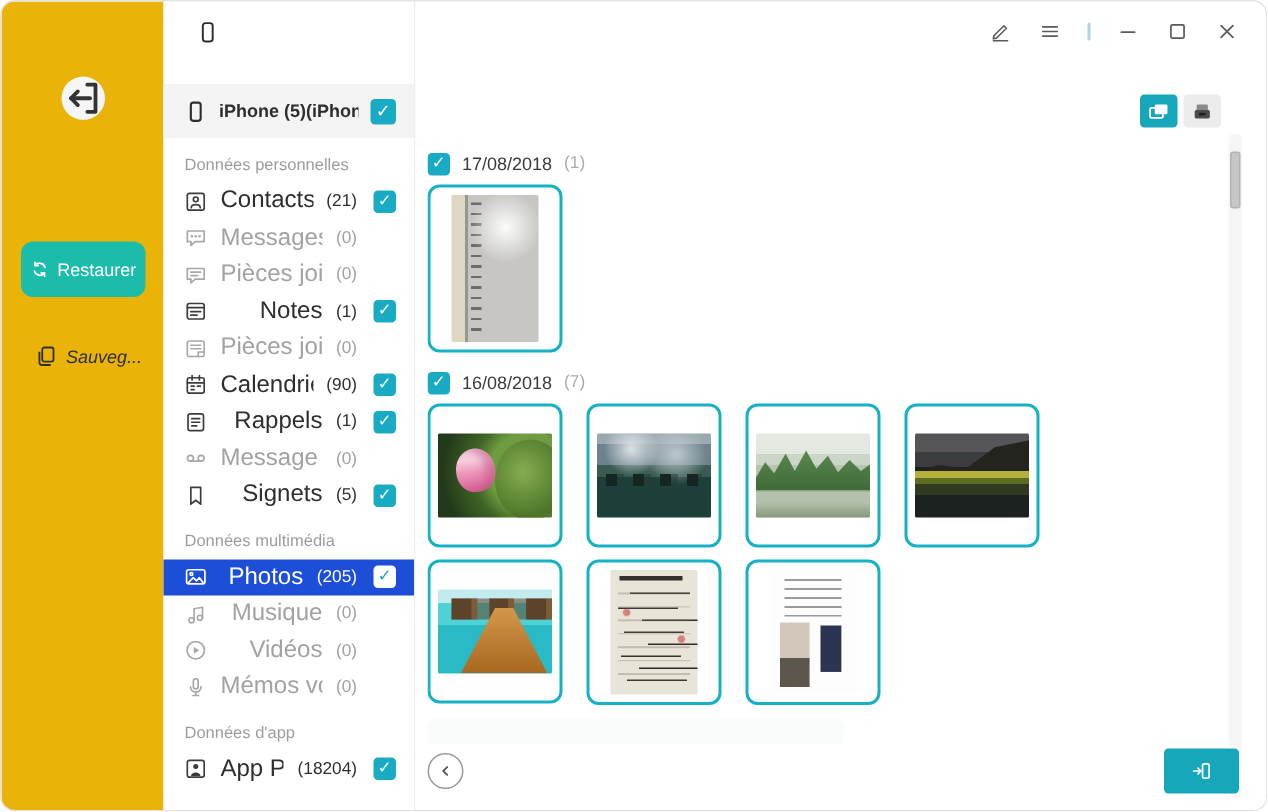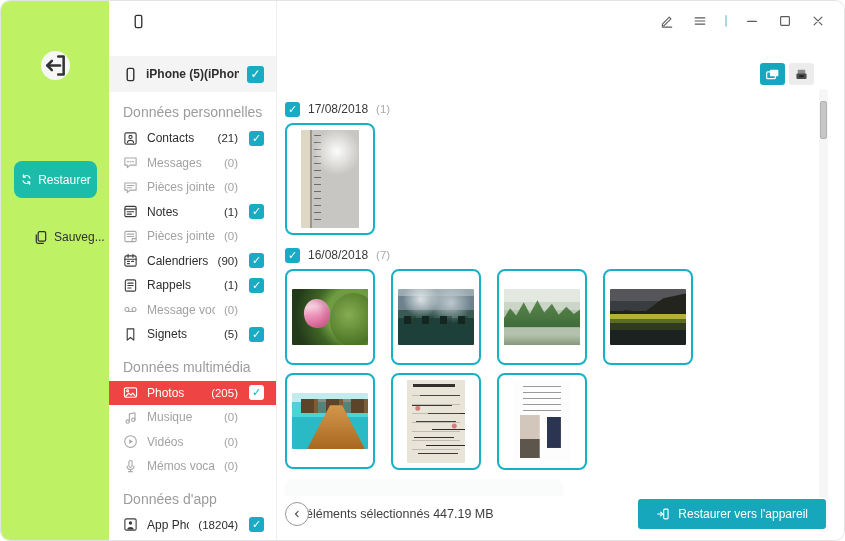--- a/index.html
+++ b/index.html
@@ -1,54 +1,54 @@
 <!DOCTYPE html>
 <html><head>
 <meta charset="utf-8">
 <style>
   html,body{margin:0;padding:0;background:#fff;font-family:"Liberation Sans",sans-serif;}
   .window{position:relative;width:845px;height:541px;box-sizing:border-box;background:#fff;
           border:1px solid #e3e3e3;border-radius:10px;overflow:hidden;}
   
-  .rail{position:absolute;left:0;top:0;bottom:0;width:108px;border-right:1px solid #efefef;background:#bef264;}
+  .rail{position:absolute;left:0;top:0;bottom:0;width:108px;border-right:1px solid #efefef;background:#eab308;}
   .sidebar{position:absolute;left:108px;top:0;bottom:0;width:167px;border-right:1px solid #efefef;background:#fff;}
   .content{position:absolute;left:276px;top:0;right:0;bottom:0;background:#fff;}
   
   .titlebar{position:absolute;left:0;top:0;right:0;height:40px;z-index:5;}
   .title-wrap{position:absolute;left:130px;top:0;height:40px;display:flex;align-items:center;gap:7px;color:#2e2e2e;}
   .title-wrap .ttl{font-size:12.5px;font-weight:bold;color:#2e2e2e;}
   .win-icons{position:absolute;right:18px;top:0;height:40px;display:flex;align-items:center;gap:17px;color:#5a5a5a;}
   .win-icons .wi{width:16px;height:16px;display:flex;align-items:center;justify-content:center;cursor:pointer;}
   .sep-blue{width:2px;height:12px;background:#aed6e2;border-radius:1px;}
   
   .ic{display:inline-flex;align-items:center;justify-content:center;}
   .ic svg{width:15px;height:15px;display:block;}
   .wi svg{width:14px;height:14px;}
   
   .back-btn{position:absolute;left:40px;top:50px;width:29px;height:29px;border-radius:50%;
             background:#f6f6f6;display:flex;align-items:center;justify-content:center;color:#333;cursor:pointer;}
   .restore-btn{position:absolute;left:13px;top:160px;width:83px;height:37px;border-radius:8px;
                background:#1cbcab;color:#fff;display:flex;align-items:center;justify-content:center;
                gap:5px;font-size:12px;cursor:pointer;}
   .restore-btn svg{width:13px;height:13px;}
-  .backup-item{position:absolute;left:32px;top:229px;display:flex;align-items:flex-start;gap:6px;
-               color:#2f2f2f;font-size:12px;cursor:pointer;}
+  .backup-item{position:absolute;left:22px;top:229px;display:flex;align-items:center;gap:6px;
+               color:#2f2f2f;font-size:12px;cursor:pointer;font-style:italic;}
   
   .device-row{margin-top:55px;height:36px;background:#f4f4f4;display:flex;align-items:center;
               padding:0 12px 0 14px;gap:8px;cursor:pointer;}
   .device-row .dev-name{flex:1;font-size:12px;font-weight:bold;color:#2e2e2e;white-space:nowrap;overflow:hidden;}
-  .section-label{padding:12px 0 6px 14px;font-size:14px;color:#9c9c9c;}
+  .section-label{padding:12px 0 6px 14px;font-size:11px;color:#9c9c9c;}
   .cat-row{height:24.5px;display:flex;align-items:center;padding:0 12px 0 14px;gap:9px;cursor:pointer;}
-  .cat-row .lbl{flex:1;font-size:12px;white-space:nowrap;overflow:hidden;}
+  .cat-row .lbl{flex:1;font-size:16px;white-space:nowrap;overflow:hidden;text-align:right;}
   .cat-row .cnt{font-size:11.5px;margin-right:2px;}
   .cat-row.on .lbl,.cat-row.on .cnt{color:#2e2e2e;}
   .cat-row.on .ic{color:#3c3c3c;}
   .cat-row.off .lbl,.cat-row.off .cnt{color:#a2a2a2;}
   .cat-row.off .ic{color:#a8a8a8;}
-  .cat-row.selected{background:#ef4444;}
+  .cat-row.selected{background:#1d4ed8;}
   .cat-row.selected .lbl,.cat-row.selected .cnt{color:#fff;}
   .cat-row.selected .ic{color:#fff;}
   .cb-slot{width:15px;height:15px;}
   
   .cb{width:15px;height:15px;border-radius:3px;background:#1aabc4;color:#fff;font-size:11px;line-height:15px;
       text-align:center;cursor:pointer;flex:none;}
   .cb.big{width:17px;height:17px;line-height:17px;font-size:12px;}
   .cb.inv{background:#fff;color:#17a7bd;}
   
   .view-toggles{position:absolute;top:62px;right:30px;display:flex;gap:4px;z-index:4;}
@@ -453,31 +453,29 @@
         </div>
         <div class="thumb-wrap"></div>
       </div>
 
     <div class="footer">
       <span class="sel-circle">
         <svg viewBox="0 0 16 16" fill="none" stroke="currentColor" stroke-width="1.6" stroke-linecap="round" stroke-linejoin="round">
             <path d="M9.5 4.5 6 8l3.5 3.5"></path>
           </svg>
       </span>
-      <span class="sel-text">éléments sélectionnés 447.19 MB</span>
       <span class="spacer"></span>
       <div class="act-btn">
         <span class="ic">
           <svg viewBox="0 0 16 16" fill="none" stroke="#fff" stroke-width="1.3" stroke-linecap="round" stroke-linejoin="round">
               <rect x="8.8" y="2.5" width="5" height="11" rx="1.2"></rect>
               <path d="M2 8h5.3"></path>
               <path d="M5.3 5.8 7.5 8l-2.2 2.2"></path>
             </svg>
         </span>
-        <span>Restaurer vers l'appareil</span>
       </div>
     </div>
 
     <div class="scroll-track">
       <div class="scroll-thumb"></div>
     </div>
   </div>
 </div>
 
 </body></html>

